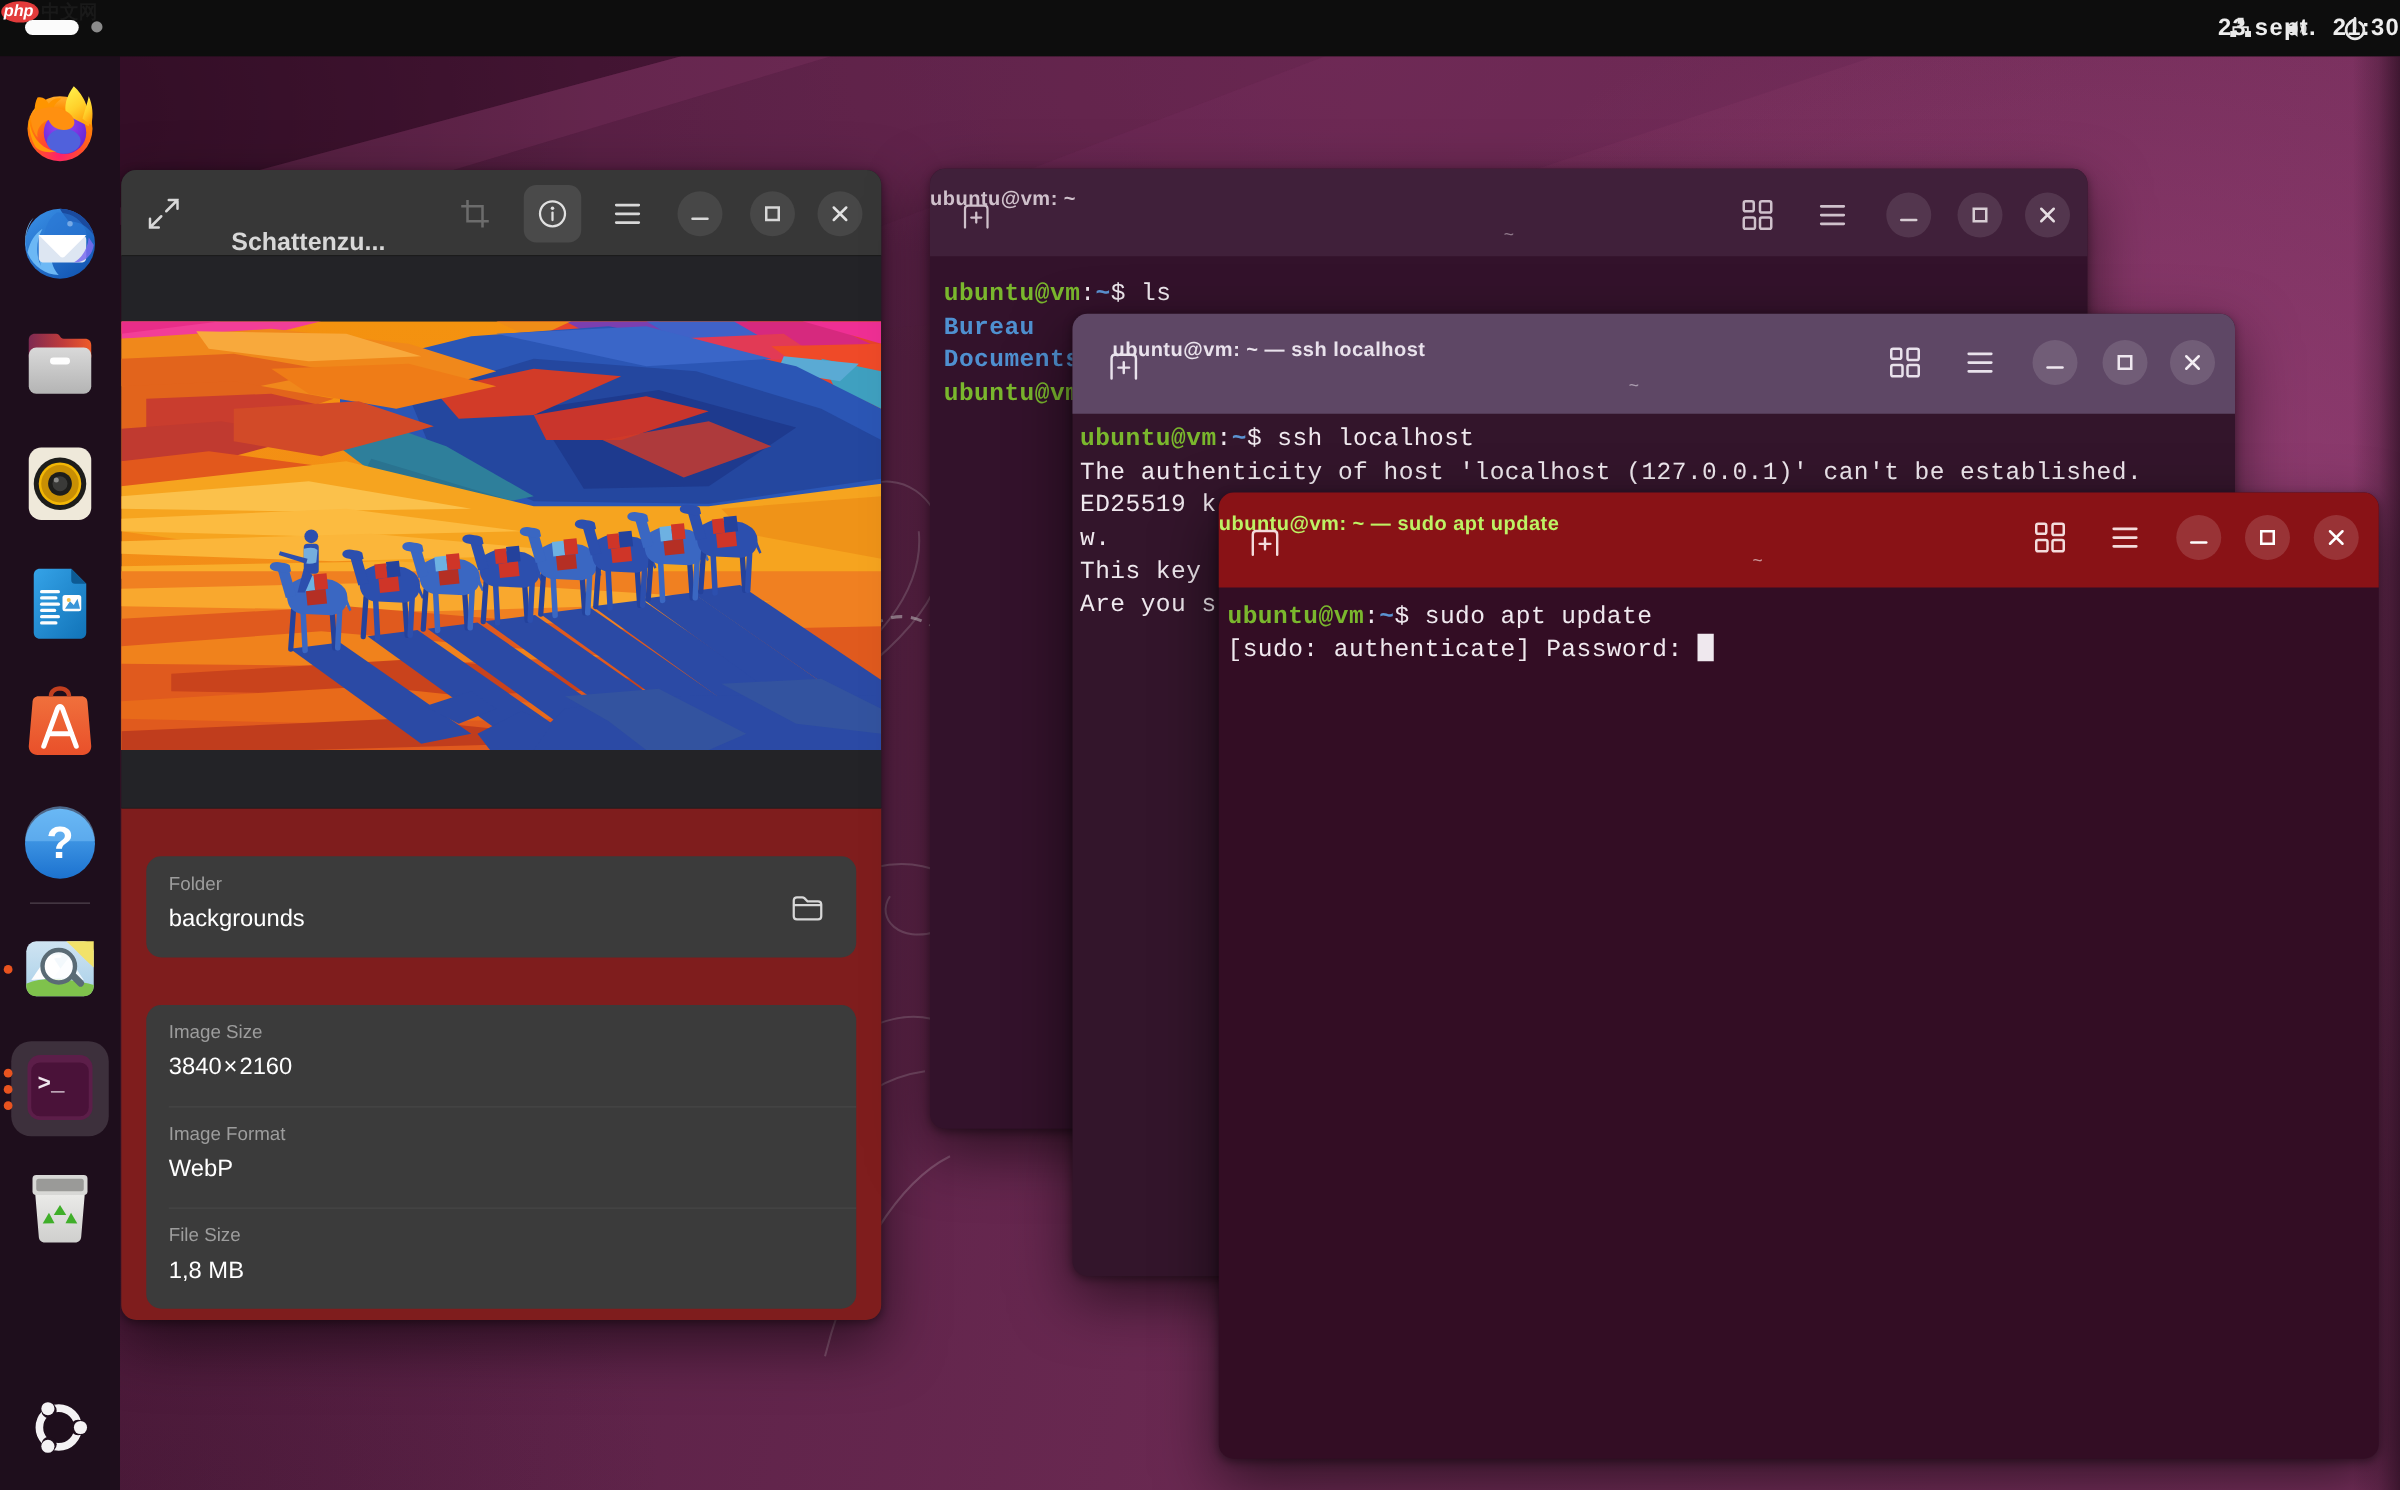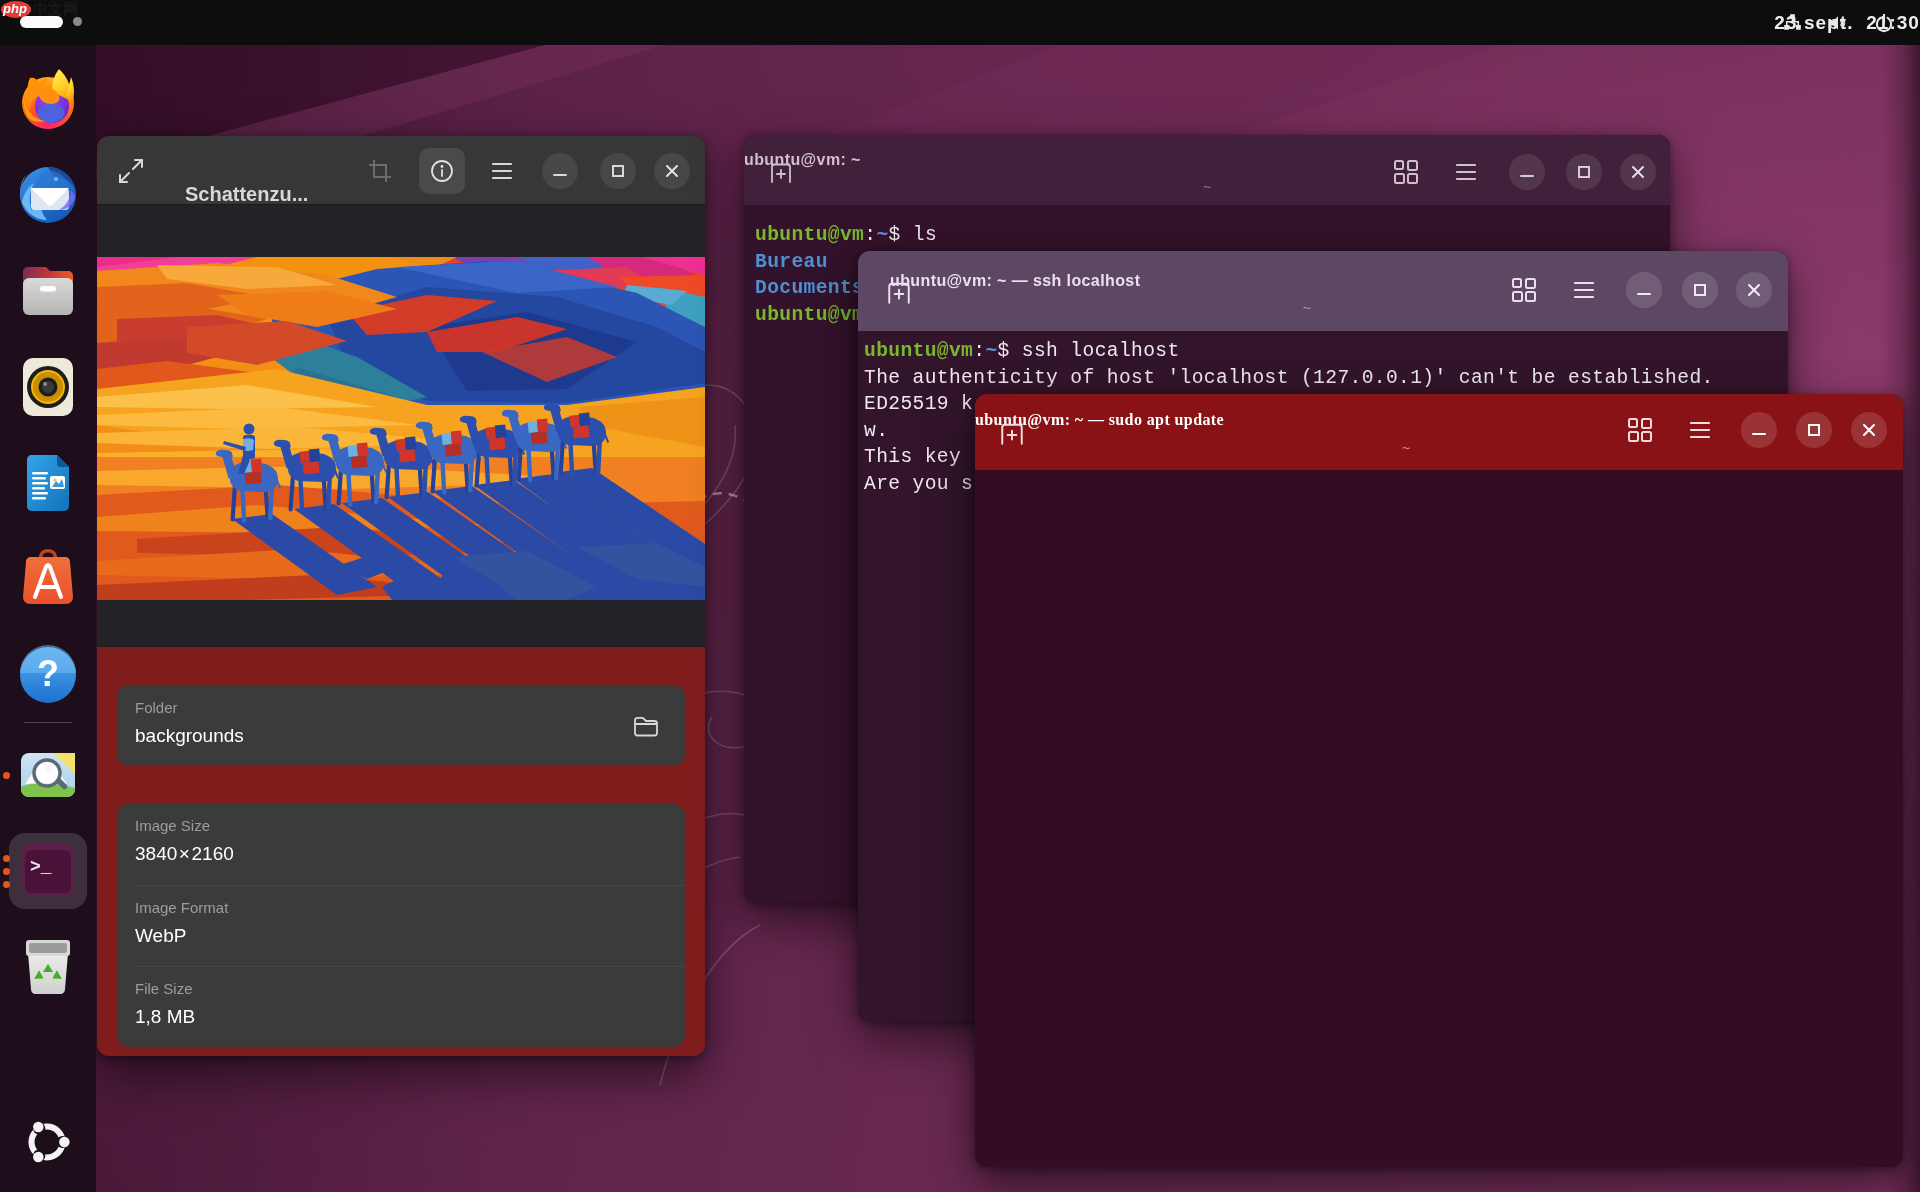--- a/index.html
+++ b/index.html
@@ -322,21 +322,21 @@
     </svg>
   <div class="circbtn" style="left:878px;top:21px;width:36px;height:36px;background:rgba(255,255,255,.12);"></div>
   <svg class="abs" style="left:887px;top:30px;" width="18" height="18" viewBox="0 0 18 18" stroke="#f4eef4" stroke-width="2" stroke-linecap="round">
       <path d="M4 4 L14 14 M14 4 L4 14"></path>
     </svg>
   <div class="abs mono" style="left:6px;top:87px;"><div><span class="green">ubuntu@vm</span><span class="wh">:</span><span class="cy">~</span><span class="wh">$ ssh localhost</span></div><div class="wh">The authenticity of host 'localhost (127.0.0.1)' can't be established.</div><div class="wh">ED25519 k</div><div class="wh">w.</div><div class="wh">This key</div><div class="wh">Are you s</div></div>
 </div>
 
 <div id="t3" class="win">
   <div class="tb"></div>
-  <div class="ttitle" style="top:17px;right:56px;color:#ffffff;font-family:Liberation Serif, serif;">ubuntu@vm: ~ — sudo apt update</div>
+  <div class="ttitle" style="top:17px;right:56px;color:#bef264;">ubuntu@vm: ~ — sudo apt update</div>
   <div class="tsub" style="top:46px;right:66px;color:#ffffff;">~</div>
   <svg class="abs ntab" style="left:24px;top:28px;" width="26" height="24" viewBox="0 0 24 22" fill="none" stroke="#f4dcdc" stroke-width="1.8" stroke-linecap="round">
       <path d="M3 20 L3 5 Q3 2.5 5.5 2.5 L18.5 2.5 Q21 2.5 21 5 L21 20"></path>
       <path d="M12 8 L12 16 M8 12 L16 12"></path>
     </svg>
   <svg class="abs" style="left:651px;top:22px;" width="28" height="28" viewBox="0 0 28 28" fill="none" stroke="#f4dcdc" stroke-width="2">
       <rect x="3" y="3" width="8" height="8" rx="1.5"></rect>
       <rect x="16" y="3" width="9" height="9" rx="1.5"></rect>
       <rect x="3" y="16" width="9" height="9" rx="1.5"></rect>
       <rect x="16" y="16" width="9" height="9" rx="1.5"></rect>
@@ -349,20 +349,21 @@
       <path d="M3 13 L15 13"></path>
     </svg>
   <div class="circbtn" style="left:821px;top:18px;width:36px;height:36px;background:rgba(255,255,255,.14);"></div>
   <svg class="abs" style="left:830px;top:27px;" width="18" height="18" viewBox="0 0 18 18" stroke="#fff" stroke-width="2" fill="none">
       <rect x="4" y="4" width="10" height="10"></rect>
     </svg>
   <div class="circbtn" style="left:876px;top:18px;width:36px;height:36px;background:rgba(255,255,255,.14);"></div>
   <svg class="abs" style="left:885px;top:27px;" width="18" height="18" viewBox="0 0 18 18" stroke="#fff" stroke-width="2" stroke-linecap="round">
       <path d="M4 4 L14 14 M14 4 L4 14"></path>
     </svg>
+  <div class="abs mono" style="left:7px;top:86px;"><div><span class="green">ubuntu@vm</span><span class="wh">:</span><span class="cy">~</span><span class="wh">$ sudo apt update</span></div><div class="wh">[sudo: authenticate] Password: <span style="display:inline-block;width:13px;height:22px;background:#efe8ee;vertical-align:-4px;"></span></div></div>
 </div>
 
 <div id="topbar" class="abs"></div>
 <div id="clock" class="abs">23 sept.&nbsp;&nbsp;21:30</div>
 <div class="abs" style="z-index:60;left:0;top:0;width:180px;height:45px;">
   <div class="abs" style="left:1px;top:1px;width:30px;height:17px;background:#e23b3b;border-radius:50%;"></div>
   <div class="abs" style="left:3px;top:1px;color:#fff;font-size:13px;font-weight:700;font-style:italic;">php</div>
   <div class="abs" style="left:33px;top:0px;color:#191919;font-size:15px;font-weight:700;">中文网</div>
   <div class="abs" style="left:20px;top:16px;width:43px;height:12px;background:#fbfbfb;border-radius:6px;"></div>
   <div class="abs" style="left:73px;top:17px;width:9px;height:9px;background:#8a8a8a;border-radius:50%;"></div>

